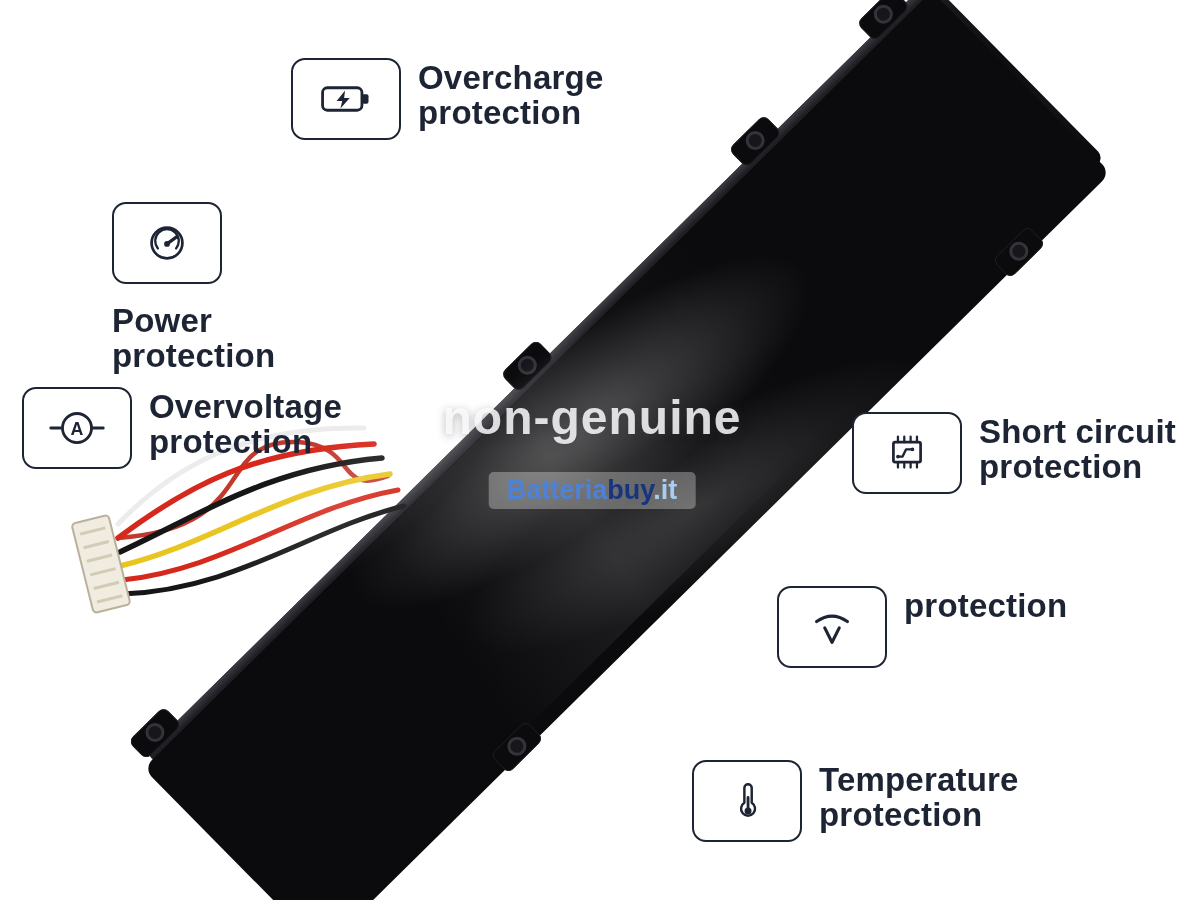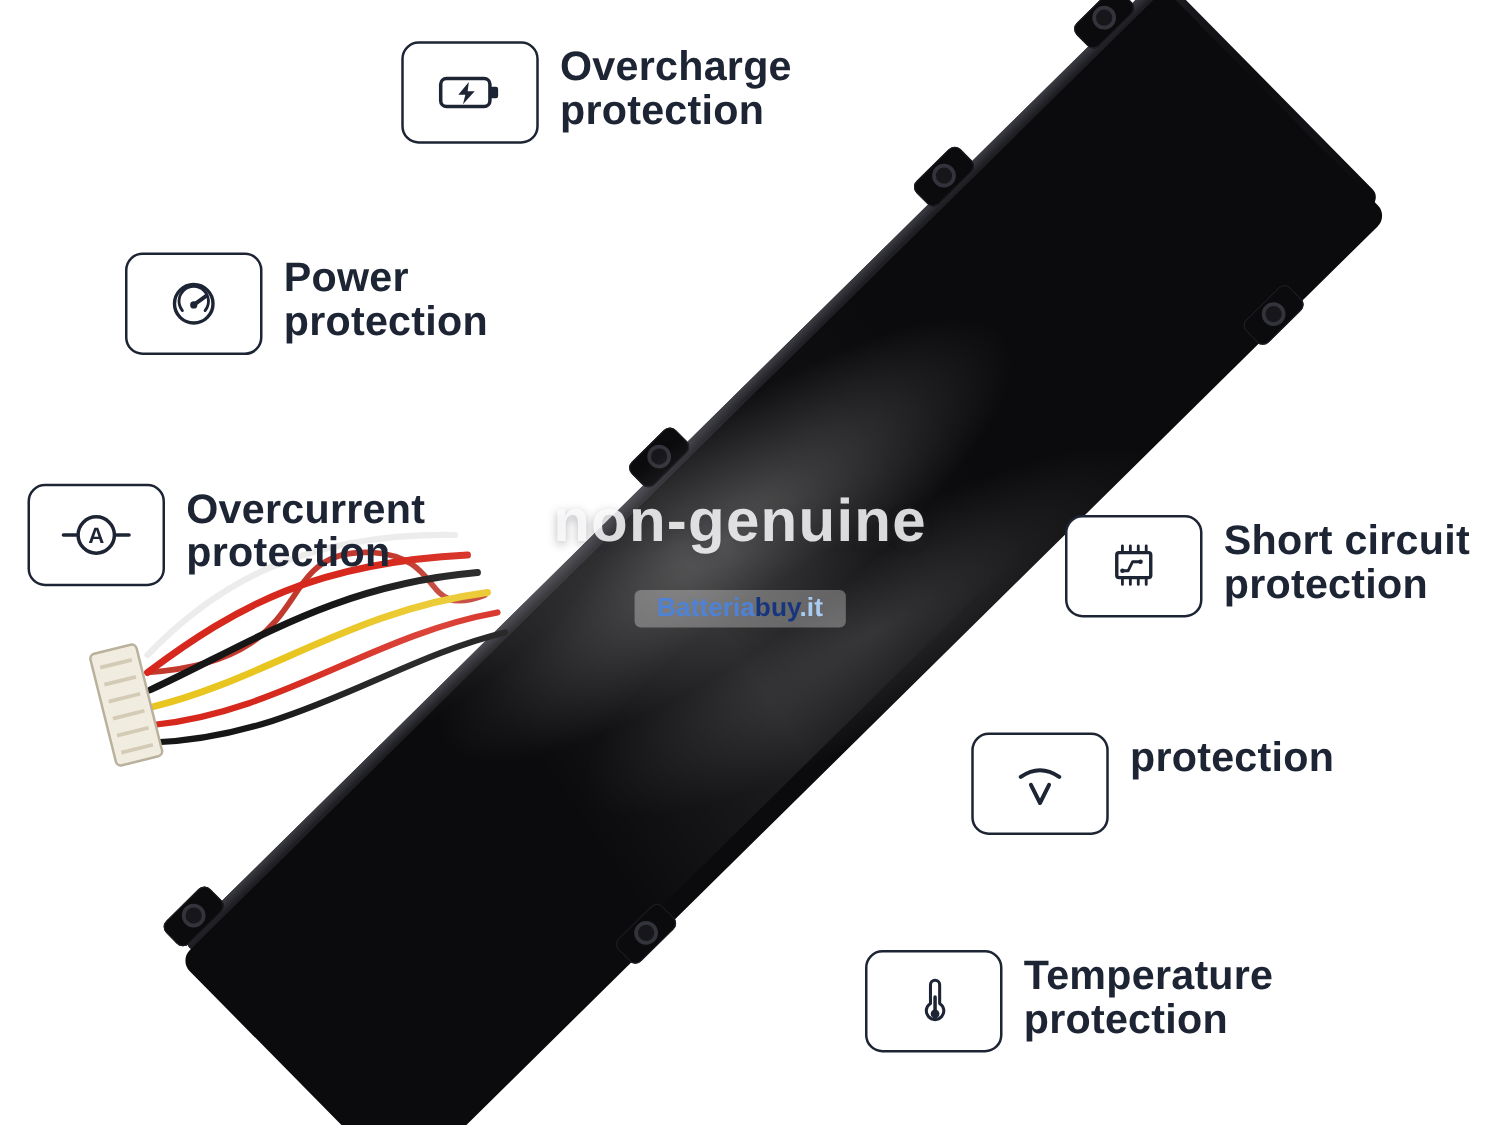--- a/index.html
+++ b/index.html
@@ -56,41 +56,41 @@
 
   .wm-main {
     position:absolute; left:592px; top:390px; transform:translateX(-50%);
     z-index:4; font-size:48px; font-weight:700; letter-spacing:1px;
     color:rgba(251,251,253,0.85); white-space:nowrap;
     text-shadow:0 2px 8px rgba(50,50,60,0.35);
   }
   .wm-brand {
     position:absolute; left:592px; top:472px; transform:translateX(-50%);
     z-index:4; background:rgba(255,255,255,0.30); border-radius:5px;
-    padding:3px 18px; font-size:21px; font-weight:700; white-space:nowrap;
+    padding:3px 18px; font-size:27px; font-weight:700; white-space:nowrap;
   }
   .wm-brand .b1 { color:#4e82d6; }
   .wm-brand .b2 { color:#16357e; }
   .wm-brand .b3 { color:#a9ccf2; }
 
   
   .callout { position:absolute; display:flex; align-items:flex-start; gap:17px; z-index:5; }
   .icon-box {
     width:106px; height:78px; flex:0 0 auto; background:#ffffff;
     border:2.5px solid #1d2433; border-radius:14px;
     display:flex; align-items:center; justify-content:center;
   }
   .callout-text {
     font-size:33px; font-weight:700; color:#1d2433;
     line-height:1.05; padding-top:3px; letter-spacing:0.2px; white-space:nowrap;
   }
   .callout-text .l { display:block; }
 
-  #c1 { left:291px; top:33px;margin-left:30px;  }
-  #c2 { left:100px; top:202px; }
+  #c1 { left:291px; top:58px;  }
+  #c2 { left:112px; top:202px;flex-direction:column; }
   #c3 { left:22px;  top:387px; }
   #c4 { left:852px; top:412px; }
   #c5 { left:777px; top:586px; }
   #c6 { left:692px; top:760px; }
 </style>
 </head>
 <body>
 
 <div class="stage">
 
@@ -173,21 +173,21 @@
   <div class="callout" id="c3">
     <div class="icon-box">
       <svg width="60" height="50" viewBox="0 0 64 52" fill="none" stroke="#1d2433" stroke-width="3" stroke-linecap="round" stroke-linejoin="round">
         <line x1="4" y1="26" x2="15" y2="26"></line>
         <line x1="49" y1="26" x2="60" y2="26"></line>
         <circle cx="32" cy="26" r="15.5"></circle>
         <text x="32" y="33" text-anchor="middle" font-size="19" font-weight="bold" font-family="Liberation Sans, sans-serif" fill="#1d2433" stroke="none">A</text>
       </svg>
     </div>
     <div class="callout-text">
-      <span class="l">Overcurrent</span>
+      <span class="l">Overvoltage</span>
       <span class="l">protection</span>
     </div>
   </div>
 
   <div class="callout" id="c4">
     <div class="icon-box">
       <svg width="58" height="50" viewBox="0 0 64 52" fill="none" stroke="#1d2433" stroke-width="3" stroke-linecap="round" stroke-linejoin="round">
         <rect x="17" y="14" width="30" height="22" rx="2"></rect>
         <path d="M22 8v6M29 8v6M36 8v6M43 8v6M22 36v6M29 36v6M36 36v6M43 36v6" stroke-width="2.5"></path>
         <path d="M22 30 h5 l4 -8 h7" stroke-width="2.5"></path>

